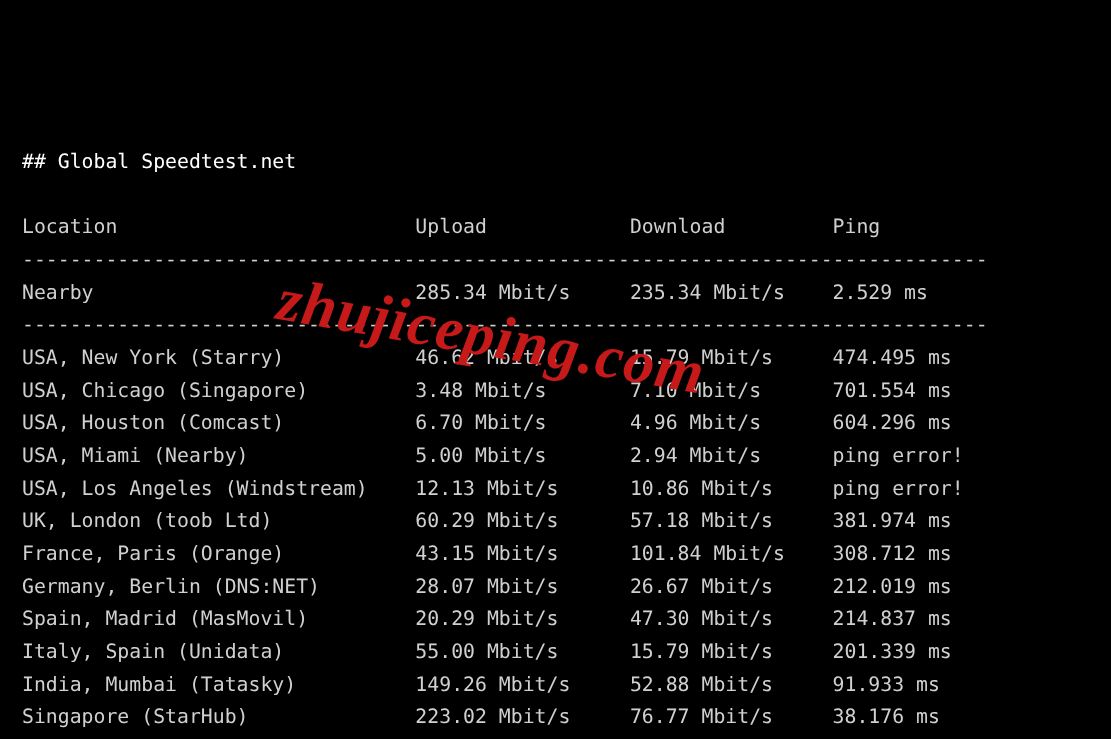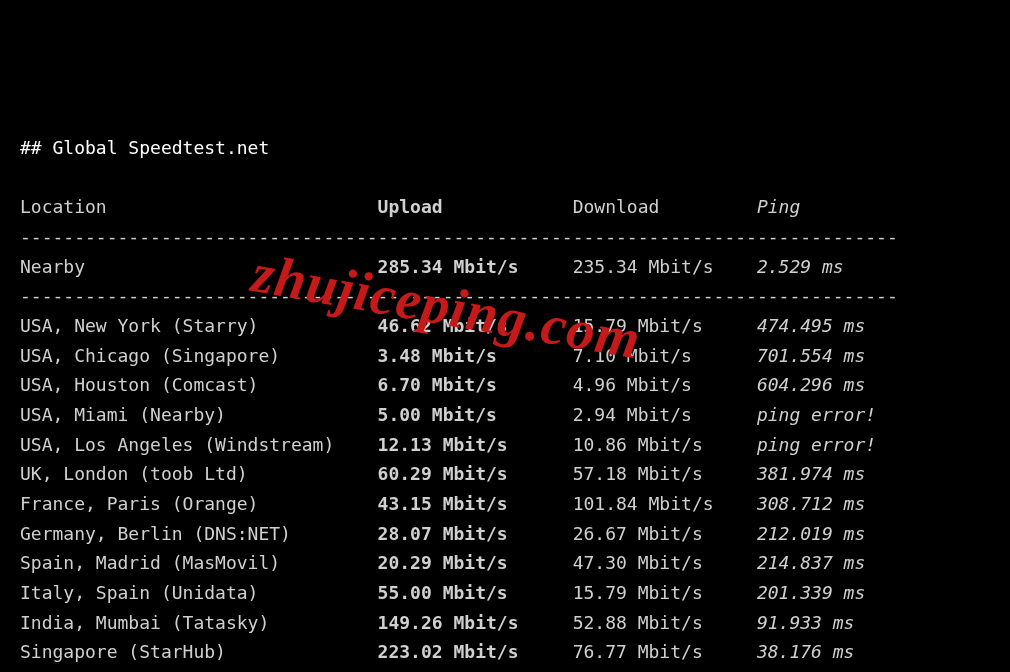--- a/index.html
+++ b/index.html
@@ -17,23 +17,23 @@
       white-space: pre;
       width: 1010px;
       height: 672px;
       overflow: hidden;
       position: relative;
     }
     .title {
       color: #ffffff;
     }
     .col-location { display: inline-block; width: 33ch; }
-    .col-upload   { display: inline-block; width: 18ch; font-weight: bold; }
+    .col-upload   { display: inline-block; width: 18ch; }
     .col-download { display: inline-block; width: 17ch; }
-    .col-ping     { display: inline-block; font-style: italic; }
+    .col-ping     { display: inline-block; }
     .dash-line {
       color: #d0d0d0;
       letter-spacing: 0;
     }
     .watermark {
       position: absolute;
       top: 260px;
       left: 250px;
       font-family: Georgia, 'Times New Roman', serif;
       font-size: 56px;

